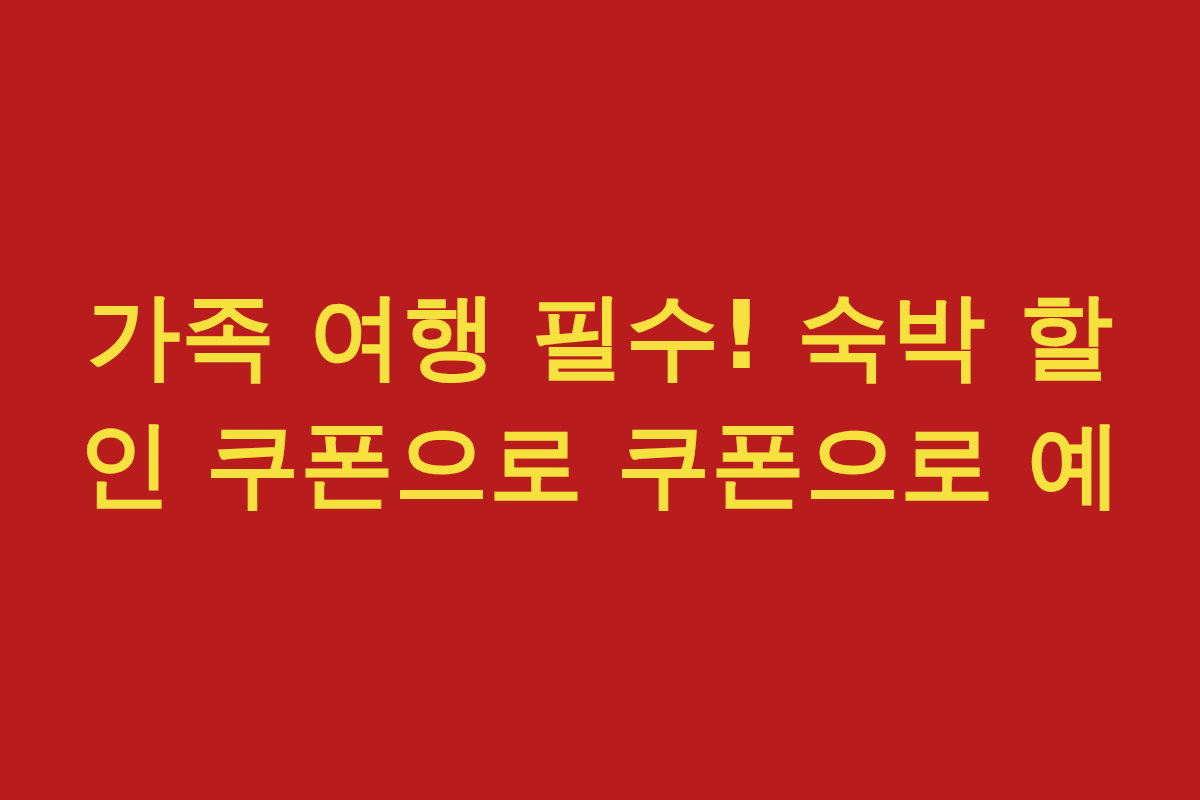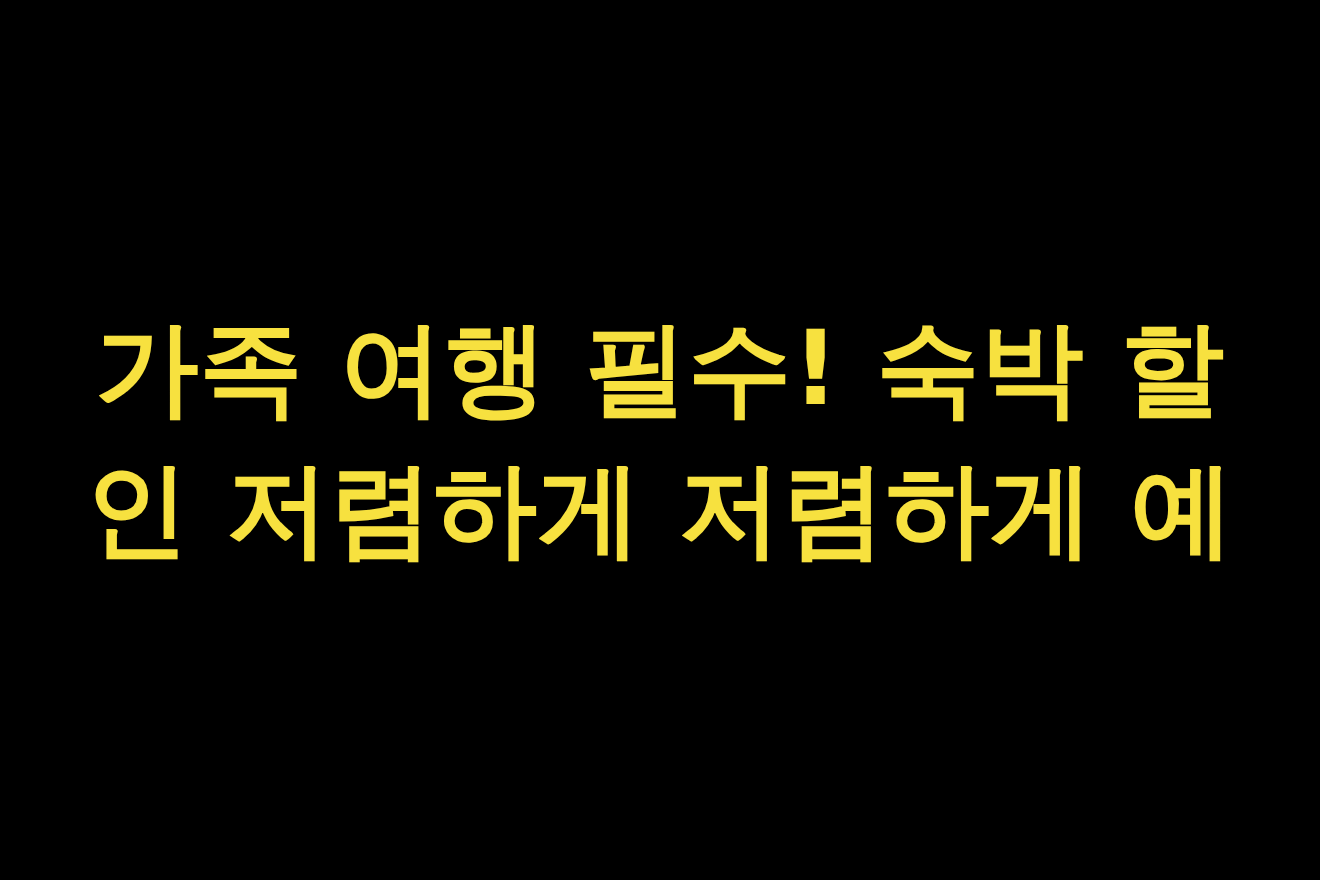--- a/index.html
+++ b/index.html
@@ -49,20 +49,20 @@
 
   
   .headline .line {
     display: block;
     white-space: nowrap;
   }
 </style>
 </head>
 <body>
 
-<div class="banner" style="background-color: #000000;">
+<div class="banner" style="background-color: #b91c1c;">
   <div class="banner-inner">
     <h1 class="headline" style="color: rgb(247, 225, 63);">
       <span class="line">가족 여행 필수! 숙박 할</span>
-      <span class="line">인 저렴하게 저렴하게 예</span>
+      <span class="line">인 쿠폰으로 쿠폰으로 예</span>
     </h1>
   </div>
 </div>
 
 </body></html>

